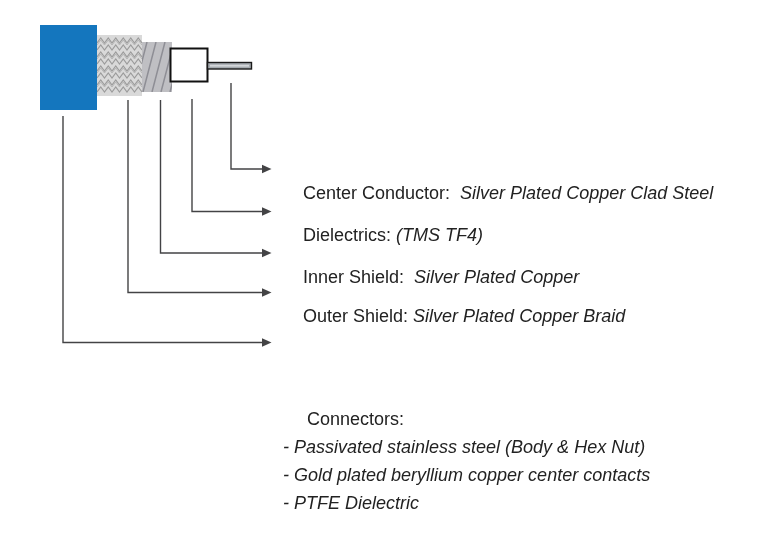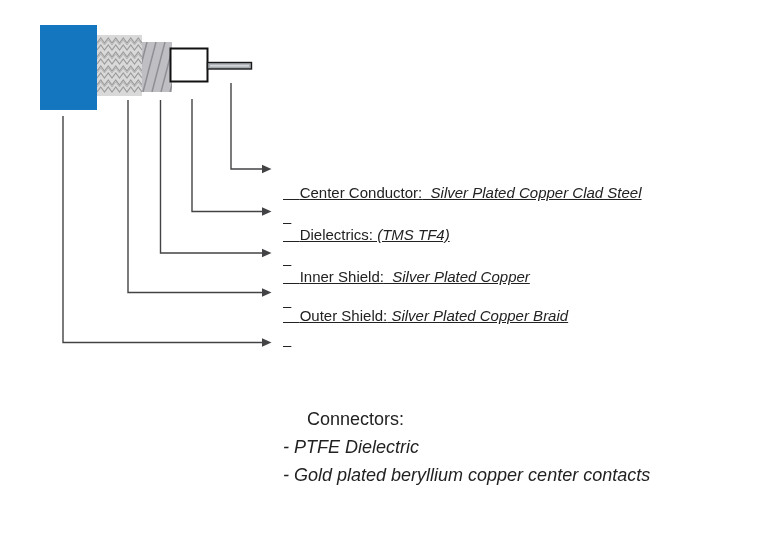--- a/index.html
+++ b/index.html
@@ -8,24 +8,23 @@
     width:784px;height:539px;
     background:#ffffff;
     overflow:hidden;
     font-family:"Liberation Sans", sans-serif;
     color:#222222;
   }
   .diagram-svg{position:absolute;left:0;top:0;display:block;}
   .layer-label{
     position:absolute;
     left:283px;
-    font-size:15px;
+    font-size:18px;
     line-height:24px;
     white-space:pre;
-    text-decoration:underline;
   }
   .label-name{font-style:normal;white-space:pre;}
   .label-value{font-style:italic;white-space:pre;}
   .connectors{
     position:absolute;
     left:283px;
     top:405px;
     font-size:18px;
     line-height:28px;
   }
@@ -91,17 +90,18 @@
   </div>
   <div class="layer-label" style="top:241px">
     <span class="label-name">Inner Shield:</span><span class="label-value">  Silver Plated Copper</span>
   </div>
   <div class="layer-label" style="top:280px">
     <span class="label-name">Outer Shield:</span><span class="label-value"> Silver Plated Copper Braid</span>
   </div>
 
   <div class="connectors">
     <div class="connectors-heading">Connectors:</div>
+    <div class="connectors-item">- Passivated stainless steel (Body &amp; Hex Nut)</div>
+    <div class="connectors-item">- Gold plated beryllium copper center contacts</div>
     <div class="connectors-item">- PTFE Dielectric</div>
-    <div class="connectors-item">- Gold plated beryllium copper center contacts</div>
   </div>
 
 </div>
 
 </body></html>

